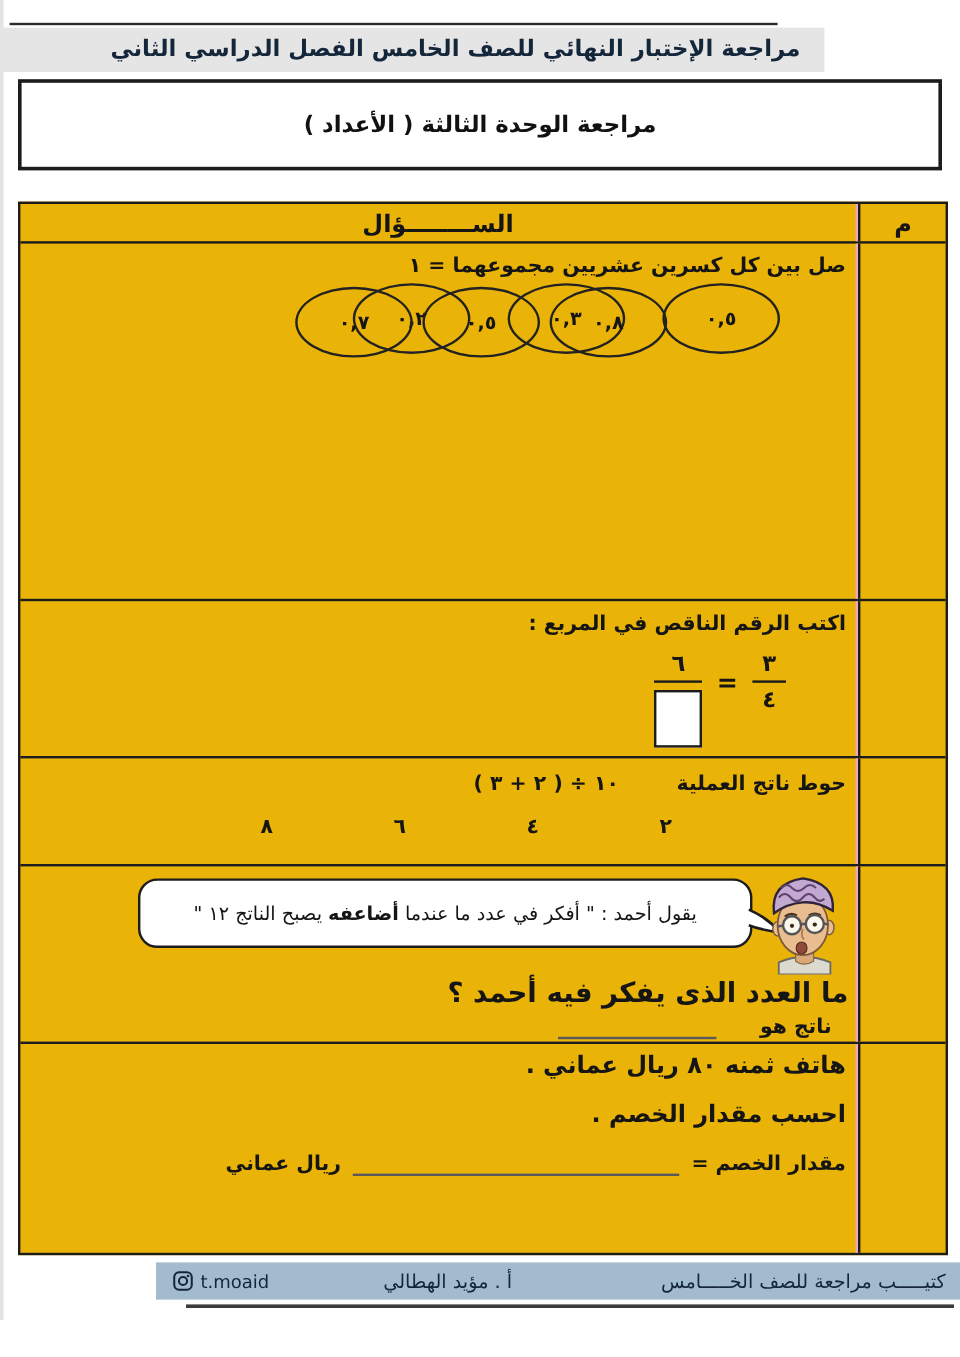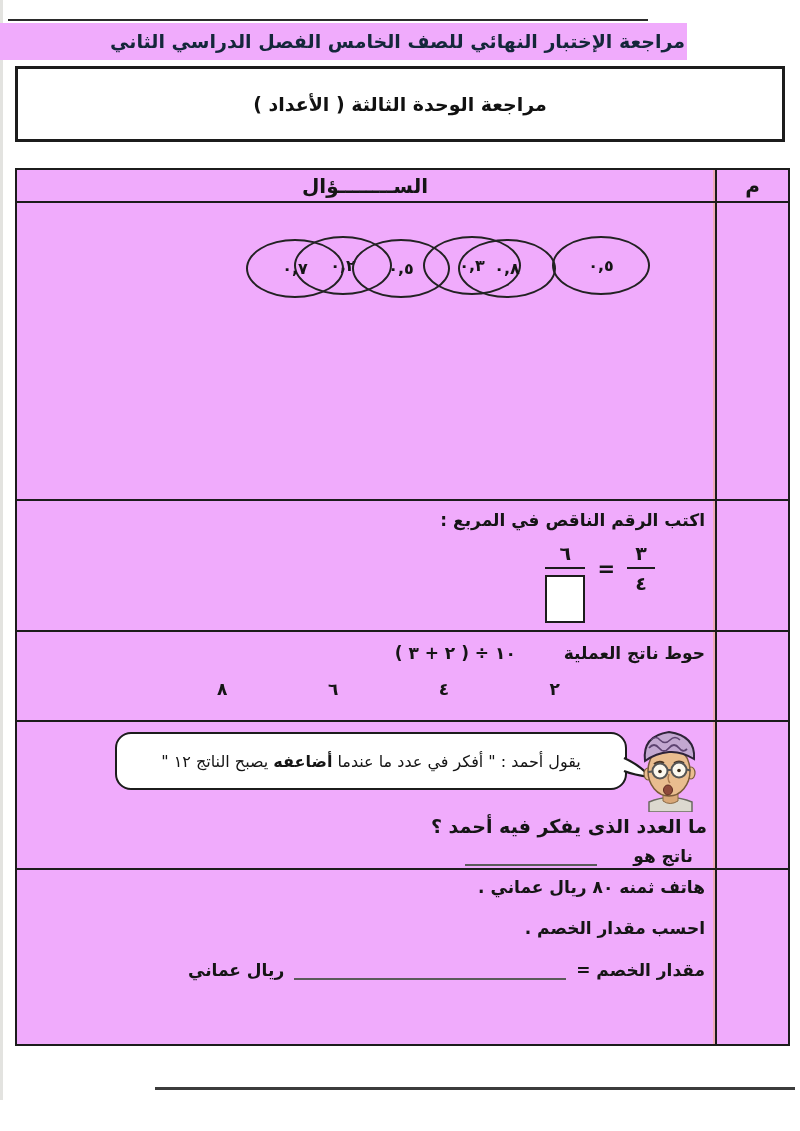--- a/index.html
+++ b/index.html
@@ -3,30 +3,30 @@
 <meta charset="utf-8">
 <style>
   html,body{margin:0;padding:0;background:#f7f7f5;}
   .page{position:relative;width:800px;height:1131px;background:#ffffff;
         font-family:"DejaVu Sans",sans-serif;color:#151515;overflow:hidden;}
   .rtl{direction:rtl;}
 
   .left-edge{position:absolute;left:0;top:0;width:3px;height:1100px;background:#e3e3e0;}
   .top-rule{position:absolute;left:8px;top:19px;width:640px;height:2px;background:#2b2b2b;}
 
-  .header-band{position:absolute;left:0;top:23px;width:687px;height:37px;background:#f0abfc;
+  .header-band{position:absolute;left:0;top:23px;width:687px;height:37px;background:#e5e5e5;
                color:#14273a;font-weight:bold;font-size:19px;line-height:37px;
-               text-align:right;padding-right:2px;box-sizing:border-box;white-space:nowrap;}
+               text-align:right;padding-right:20px;box-sizing:border-box;white-space:nowrap;}
 
   .title-box{position:absolute;left:15px;top:66px;width:770px;height:76px;border:3px solid #1c1c1c;
              box-sizing:border-box;display:flex;align-items:center;justify-content:center;
              font-size:19px;font-weight:bold;color:#111;}
 
   .qtable{position:absolute;left:15px;top:168px;width:775px;height:878px;border:2.5px solid #1c1c1c;
-          box-sizing:border-box;display:flex;flex-direction:column;background:#f0abfc;}
+          box-sizing:border-box;display:flex;flex-direction:column;background:#eab308;}
   .trow{display:flex;border-bottom:2.5px solid #1c1c1c;box-sizing:border-box;position:relative;}
   .trow:last-child{border-bottom:none;flex:1;}
   .qcell{flex:1;position:relative;border-right:2px solid #efa9b8;box-sizing:border-box;}
   .mcell{width:73px;border-left:2.5px solid #1c1c1c;box-sizing:border-box;display:flex;
          align-items:center;justify-content:center;font-weight:bold;font-size:20px;}
   .row-head{height:33px;}
   .row-head .qcell{display:flex;align-items:center;justify-content:center;
                    font-size:20px;font-weight:bold;}
   .row-q1{height:298px;}
   .row-q2{height:131px;}
@@ -55,28 +55,28 @@
            font-weight:bold;font-size:17px;}
   .q3-options{position:absolute;left:200px;top:47px;width:343px;display:flex;direction:rtl;
               justify-content:space-between;font-weight:bold;font-size:17px;}
 
   .bubble{position:absolute;left:98px;top:10px;width:508px;height:54px;border:2.5px solid #1c1c1c;
           border-radius:16px;background:#fff;display:flex;align-items:center;justify-content:center;
           direction:rtl;font-size:16px;gap:5px;white-space:nowrap;}
   .bubble .bword{font-weight:bold;}
   .bubble-tail{position:absolute;right:-27px;top:21px;}
   .avatar{position:absolute;left:612px;top:2px;width:82px;height:88px;}
-  .q4-question{position:absolute;right:6px;top:93px;font-weight:bold;font-size:19px;direction:rtl;}
+  .q4-question{position:absolute;right:6px;top:93px;font-weight:bold;font-size:23px;direction:rtl;}
   .q4-answer{position:absolute;right:20px;top:124px;direction:rtl;font-weight:bold;font-size:17px;
              display:flex;align-items:flex-end;}
   .fill-line{display:inline-block;border-bottom:2px solid #5a5a5a;height:1.05em;}
   .q4-fill{width:132px;margin-right:36px;}
 
   .q5-block{padding-top:8px;}
-  .q5-line{text-align:right;padding-right:8px;font-weight:bold;font-size:17px;
+  .q5-line{text-align:right;padding-right:8px;font-weight:bold;font-size:20px;
            line-height:18px;margin-bottom:23px;direction:rtl;}
   .q5-answer{direction:rtl;padding-right:8px;font-weight:bold;font-size:17px;
              display:flex;align-items:flex-end;gap:10px;}
   .q5-fill{width:272px;}
 
   .footer-band{position:absolute;left:130px;top:1052px;width:670px;height:31px;background:#a3bccd;
                display:flex;align-items:center;box-sizing:border-box;padding:0 12px 0 14px;
                color:#14273a;font-size:15px;}
   .ig-group{display:flex;align-items:center;gap:6px;}
   .teacher{margin-left:95px;font-size:16px;direction:rtl;}
@@ -105,20 +105,21 @@
       <div class="qcell">
         <span>الســــــــؤال</span>
       </div>
       <div class="mcell">
         <span>م</span>
       </div>
     </div>
 
     <div class="trow row-q1">
       <div class="qcell">
+        <div class="qprompt rtl">صل بين كل كسرين عشريين مجموعهما = ١</div>
         <div class="ovals-col ovals-right">
           <div class="oval">٠,٢</div>
           <div class="oval">٠,٣</div>
           <div class="oval">٠,٥</div>
         </div>
         <div class="ovals-col ovals-left">
           <div class="oval">٠,٧</div>
           <div class="oval">٠,٥</div>
           <div class="oval">٠,٨</div>
         </div>
@@ -213,15 +214,27 @@
             <span class="fill-line q5-fill"></span>
             <span>ريال عماني</span>
           </div>
         </div>
       </div>
       <div class="mcell"></div>
     </div>
 
   </div>
 
+  <div class="footer-band">
+    <span class="ig-group">
+      <svg width="17" height="17" viewBox="0 0 17 17">
+        <rect x="1.2" y="1.2" width="14.6" height="14.6" rx="4" fill="none" stroke="#14273a" stroke-width="1.7"></rect>
+        <circle cx="8.5" cy="8.5" r="3.4" fill="none" stroke="#14273a" stroke-width="1.7"></circle>
+        <circle cx="12.7" cy="4.3" r="1.1" fill="#14273a"></circle>
+      </svg>
+      <span>t.moaid</span>
+    </span>
+    <span class="teacher">أ . مؤيد الهطالي</span>
+    <span class="booklet">كتيـــــب مراجعة للصف الخـــــامس</span>
+  </div>
   <div class="footer-rule"></div>
 
 </div>
 
 </body></html>

